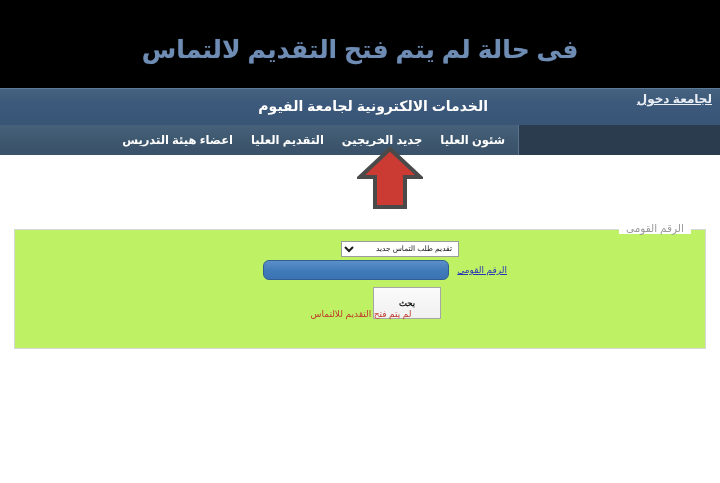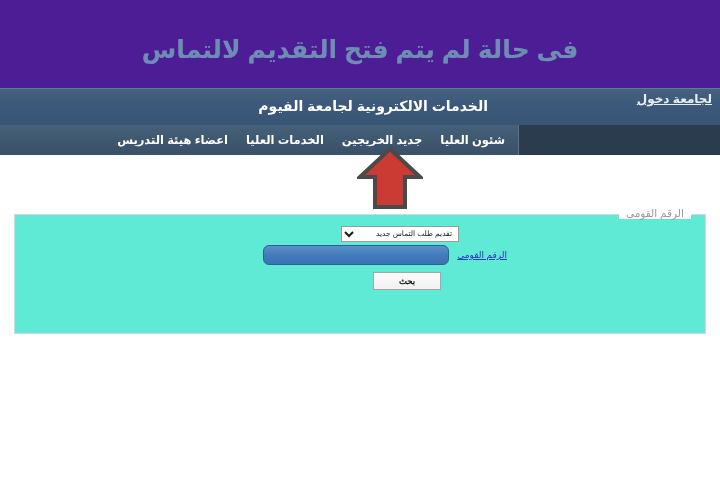--- a/index.html
+++ b/index.html
@@ -12,21 +12,21 @@
     height: 483px;
     overflow: hidden;
     font-family: "Liberation Sans", "DejaVu Sans", sans-serif;
     position: relative;
   }
 
   
   .title-banner {
     width: 720px;
     height: 88px;
-    background: #4c1d95;
+    background: #000000;
     display: flex;
     align-items: center;
     justify-content: center;
     box-sizing: border-box;
     padding-top: 10px;
   }
   .title-banner .headline {
     font-size: 25px;
     font-weight: bold;
     color: #6e8cb4;
@@ -115,26 +115,26 @@
     position: relative;
     width: 720px;
     height: 328px;
     background: #ffffff;
     box-sizing: border-box;
   }
 
   .fieldset-box {
     position: absolute;
     left: 14px;
-    top: 59px;
+    top: 74px;
     width: 692px;
     height: 120px;
     border: 1px solid #d7d7d7;
     box-sizing: border-box;
-    background: #5eead4;
+    background: #bef264;
   }
   .fieldset-legend {
     position: absolute;
     top: -8px;
     right: 14px;
     background: #ffffff;
     padding: 0 7px;
     font-size: 10.5px;
     color: #9a9a9a;
     white-space: nowrap;
@@ -199,21 +199,21 @@
     padding: 0 6px;
     direction: rtl;
     outline: none;
   }
 
   .search-btn {
     position: absolute;
     right: 266px;
     top: 57px;
     width: 68px;
-    height: 18px;
+    height: 32px;
     background: linear-gradient(180deg, #fbfbfb 0%, #f0f0f0 100%);
     border: 1px solid #a6a6a6;
     color: #111111;
     font-size: 8.5px;
     font-weight: bold;
     font-family: "Liberation Sans", sans-serif;
     cursor: pointer;
     direction: rtl;
     padding: 1px;
     line-height: 14px;
@@ -250,21 +250,21 @@
 <div class="site-header">
   <div class="site-title">الخدمات الالكترونية لجامعة الفيوم</div>
   <div class="login-link">لجامعة دخول</div>
 </div>
 
 <div class="nav-strip">
   <div class="nav-left-filler"></div>
   <div class="nav-items">
     <div class="nav-item">شئون العليا</div>
     <div class="nav-item">جديد الخريجين</div>
-    <div class="nav-item">الخدمات العليا</div>
+    <div class="nav-item">التقديم العليا</div>
     <div class="nav-item">اعضاء هيئة التدريس</div>
 
   </div>
 </div>
 
 <div class="page-body">
 
   <div class="fieldset-box">
     <div class="fieldset-legend">الرقم القومى</div>
 
@@ -276,20 +276,21 @@
         </select>
       </div>
 
       <div class="input-row">
         <span class="nid-label">الرقم القومى</span>
         <input class="nid-input" type="text" placeholder="" style="">
       </div>
 
       <button class="search-btn">بحث</button>
 
+      <div class="error-msg">لم يتم فتح التقديم للالتماس</div>
     </div>
   </div>
 
   <svg class="arrow-annotation" viewBox="0 0 66 62" style="position:absolute; left:357px; top:-8px;">
     <polygon points="33,2 63,30 48,30 48,60 18,60 18,30 3,30" fill="#cc3b33" stroke="#4a4a4a" stroke-width="4" stroke-linejoin="miter"></polygon>
   </svg>
 
 </div>
 
 </body></html>

